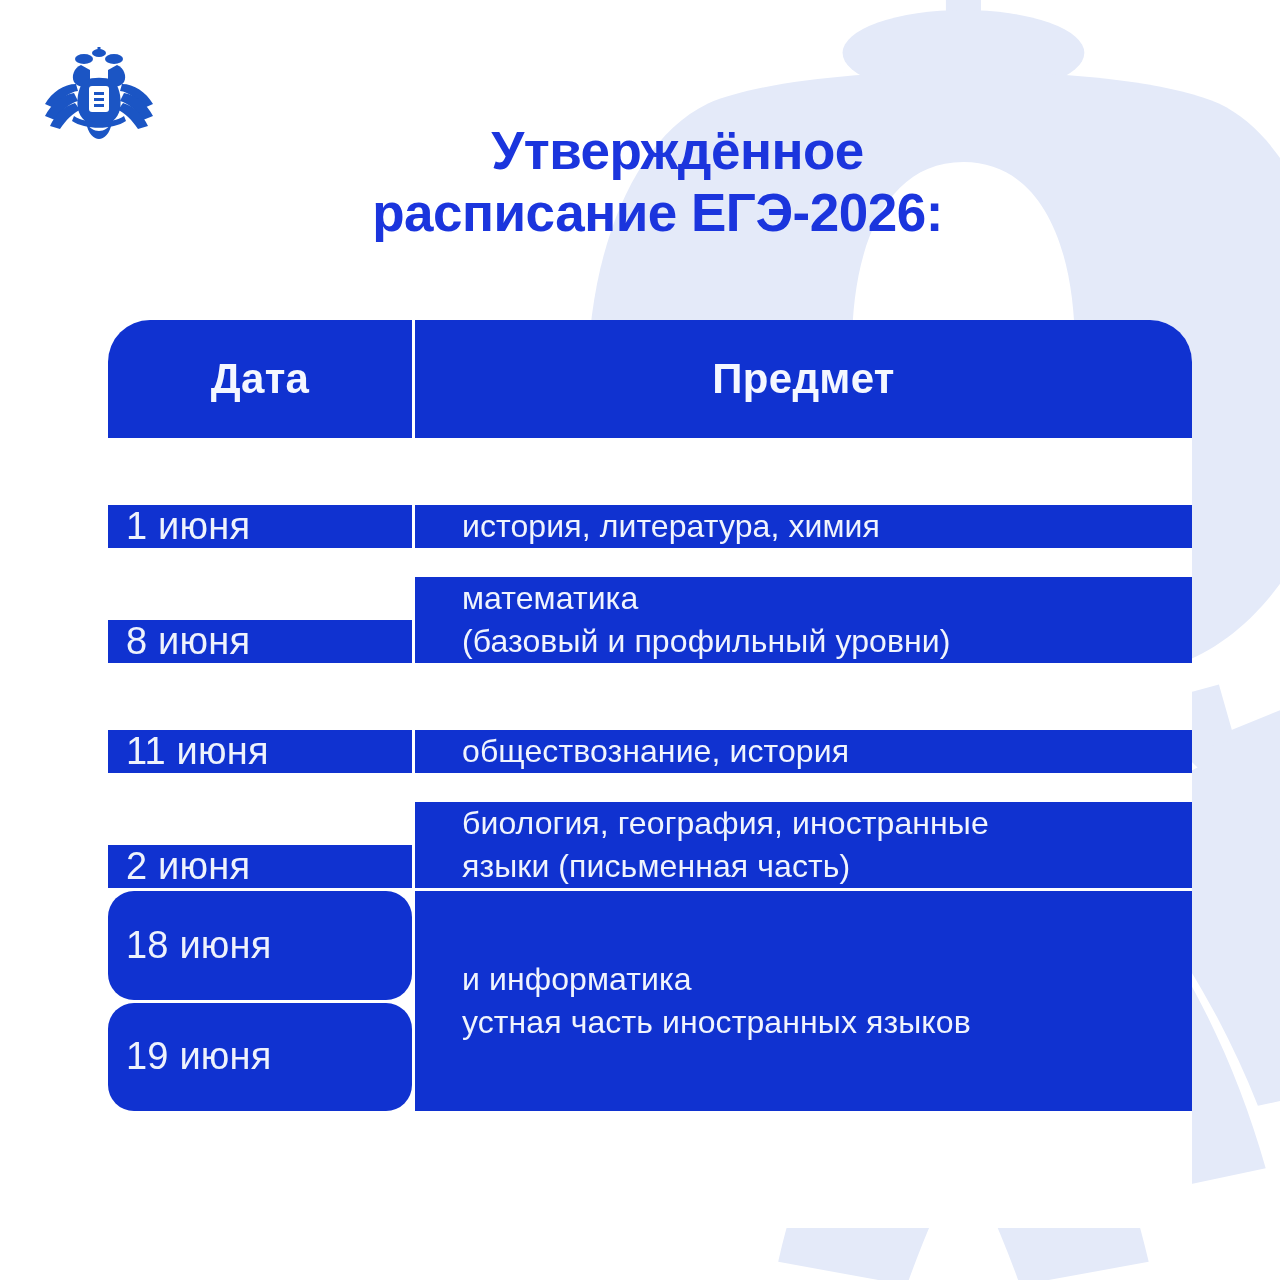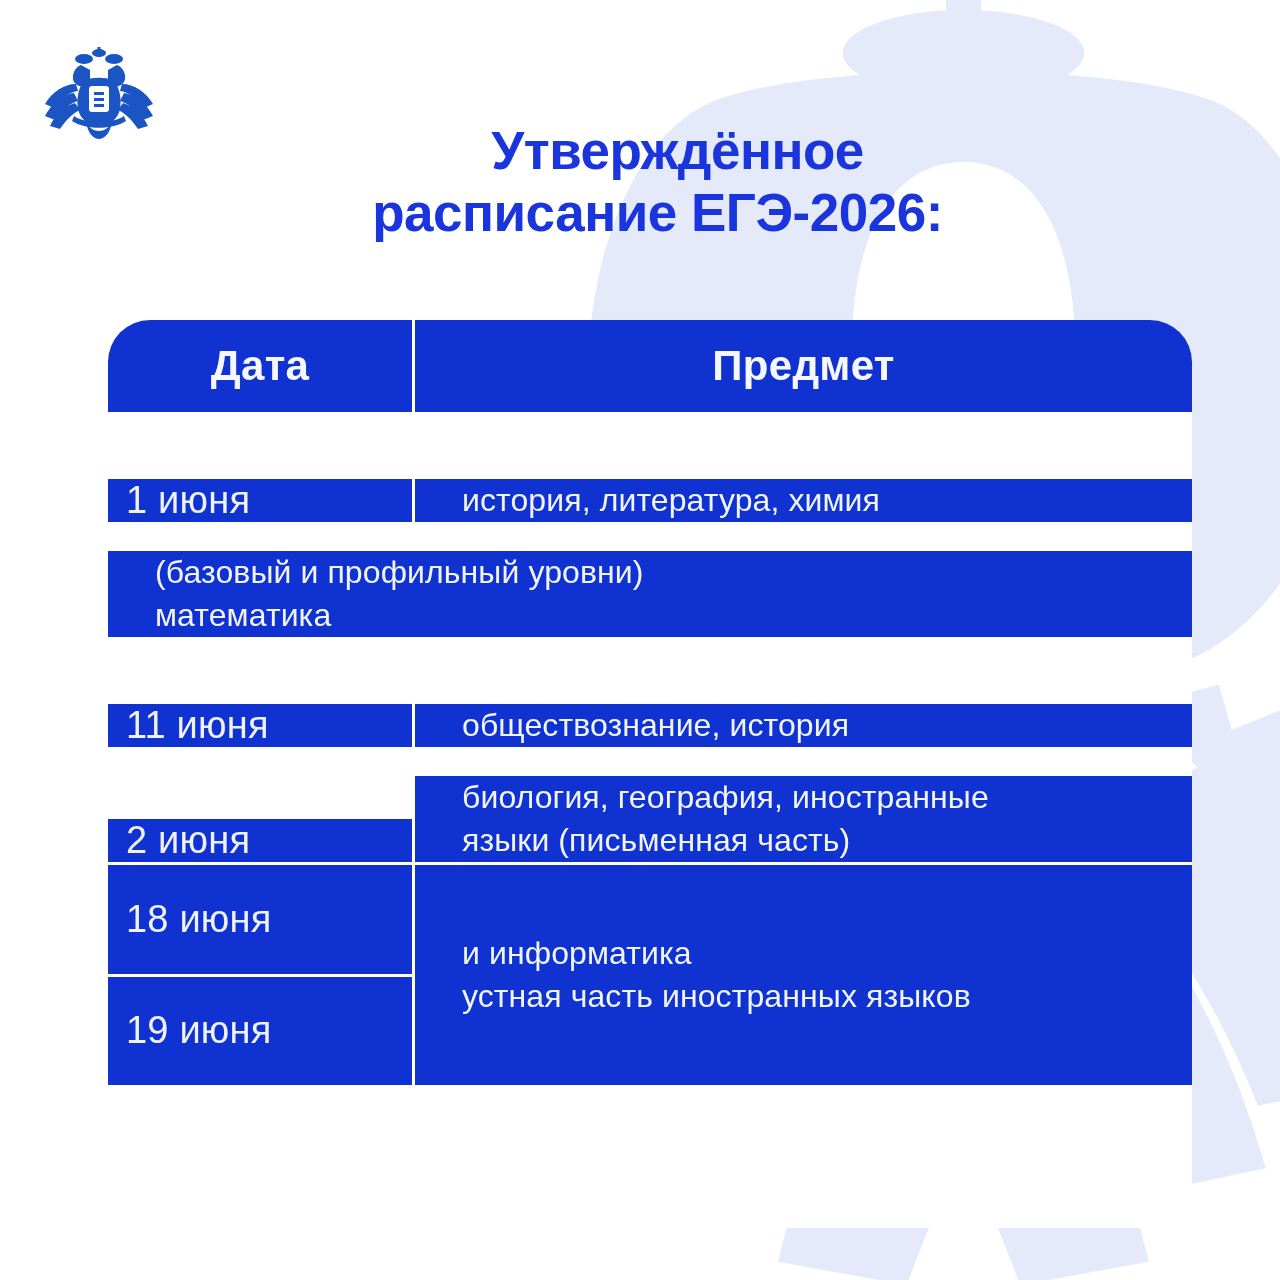--- a/index.html
+++ b/index.html
@@ -92,21 +92,21 @@
     margin-right: 3px;
   }
   .cell-subject {
     flex: 1 1 auto;
     padding-left: 47px;
     padding-right: 39px;
   }
   .trow + .trow { margin-top: 3px; }
 
   
-  #header-row { height: 92px; border-radius: 30px; }
+  #header-row { height: 118px; border-radius: 30px; }
   #header-row .cell-date,
   #header-row .cell-subject {
     justify-content: center;
     padding-left: 0;
     padding-right: 0;
     font-weight: bold;
     font-size: 42px;
     letter-spacing: 0.3px;
     color: #f4f7ff;
   }
@@ -145,20 +145,21 @@
     flex-direction: column;
   }
   #merged-dates .mdate {
     flex: 1 1 50%;
     background: #1032d0;
     display: flex;
     align-items: center;
     padding-left: 18px;
     box-sizing: border-box;
     color: #eef2fc;
+    border-radius: 26px;
   }
   #merged-dates .mdate + .mdate { margin-top: 3px; }
   #merged-subject {
     flex: 1 1 auto;
     background: #1032d0;
     display: flex;
     align-items: center;
     padding-left: 47px;
     padding-right: 26px;
     box-sizing: border-box;
@@ -248,24 +249,27 @@
     </div>
     <div class="cell-subject">
       <div class="subject-text">
         <div>история, литература, химия</div>
       </div>
     </div>
   </div>
 
 
   <div class="trow data-row tall">
+    <div class="cell-date">
+      <span class="date-text">8 июня</span>
+    </div>
     <div class="cell-subject">
       <div class="subject-text">
+        <div>математика</div>
         <div>(базовый и профильный уровни)</div>
-        <div>математика</div>
       </div>
     </div>
   </div>
 
   <div class="trow data-row">
     <div class="cell-date">
       <span class="date-text">11 июня</span>
     </div>
     <div class="cell-subject">
       <div class="subject-text">

